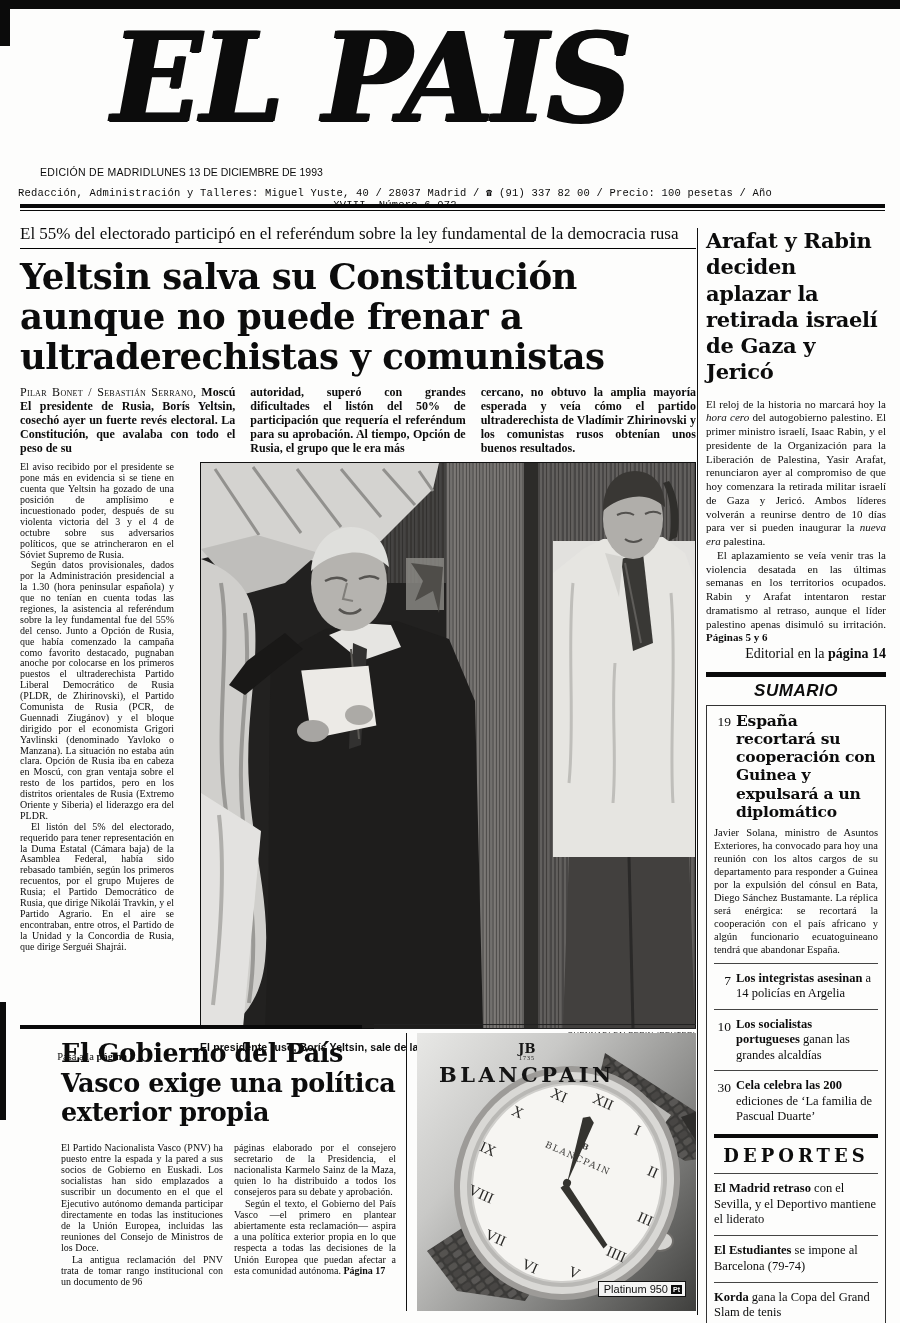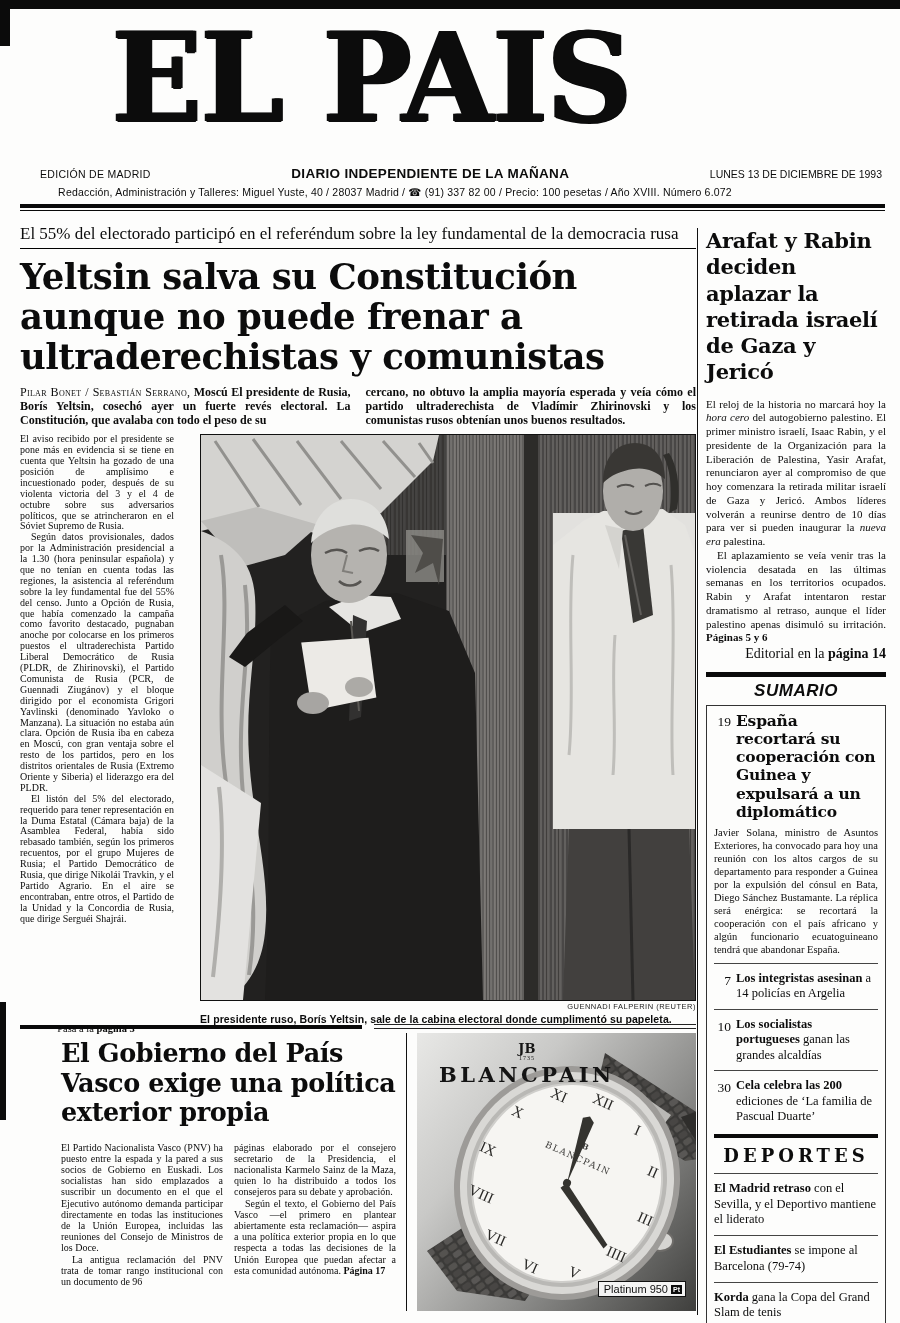--- a/index.html
+++ b/index.html
@@ -6,33 +6,33 @@
   html,body { width:900px; height:1323px; }
   body {
     position:relative; background:#fdfdfc; color:#0c0c0c;
     font-family:"Liberation Serif", serif; overflow:hidden;
   }
   
   .topbar { position:absolute; top:0; left:0; width:900px; height:9px; background:#0b0b0b; }
   .corner-block { position:absolute; top:0; left:0; width:10px; height:46px; background:#0b0b0b; }
   .left-streak { position:absolute; top:1002px; left:0; width:6px; height:118px; background:#0b0b0b; }
   
-  .masthead { position:absolute; top:16px; left:0; width:743px; text-align:center; }
+  .masthead { position:absolute; top:16px; left:0; width:743px; text-align:center;font-style:italic; }
   .mast-title {
     font-family:"DejaVu Serif", serif; font-weight:bold; font-size:118px; line-height:1.05;
     letter-spacing:-1px; transform:scaleY(1.04);
     text-shadow:1.6px 0 0 #0c0c0c, -1.6px 0 0 #0c0c0c, 0 1px 0 #0c0c0c;
   }
   .mast-info { position:absolute; top:166px; left:28px; right:18px; display:flex; align-items:baseline;
     font-family:"Liberation Sans", sans-serif;padding-left:12px; }
   .mast-edition { font-size:10.5px; letter-spacing:.3px; }
   .mast-subtitle { flex:1; text-align:center; font-weight:bold; font-size:13.5px; letter-spacing:.3px; }
   .mast-date { font-size:10.5px; }
   .mast-address { position:absolute; top:186px; left:0; width:790px; text-align:center;
-    font-family:Liberation Sans, sans-serif; font-size:10.5px; letter-spacing:.2px; }
+    font-family:Liberation Mono, monospace; font-size:10.5px; letter-spacing:.2px; }
   .mast-rule { position:absolute; top:204px; left:20px; right:15px; height:7px;
     border-top:4px solid #090909; border-bottom:1.5px solid #090909; }
   
   .main { position:absolute; top:224px; left:20px; width:676px; }
   .strapline { font-size:17px; padding-bottom:4px; border-bottom:1.5px solid #000; }
   .headline { font-family:"DejaVu Serif", serif; font-weight:bold; font-size:35.5px; line-height:1.12;
     letter-spacing:-.5px; margin:8px 0 9px; }
   .intro-row { display:flex; gap:15px; font-weight:bold; font-size:12px; line-height:1.17;
     text-align:justify; margin-bottom:7px; }
   .intro-row p { flex:1; }
@@ -109,32 +109,32 @@
 
 <div class="topbar"></div>
 <div class="corner-block"></div>
 <div class="left-streak"></div>
 
 <header class="masthead">
   <div class="mast-title">EL PAIS</div>
 </header>
 <div class="mast-info">
   <span class="mast-edition">EDICIÓN DE MADRID</span>
-  <span class="mast-subtitle">DIARIO INDEPENDIENTE DE LA MAÑANA</span>
   <span class="mast-date">LUNES 13 DE DICIEMBRE DE 1993</span>
 </div>
 <div class="mast-address">Redacción, Administración y Talleres: Miguel Yuste, 40 / 28037 Madrid / ☎ (91) 337 82 00 / Precio: 100 pesetas / Año XVIII. Número 6.072</div>
 <div class="mast-rule"></div>
 
 <section class="main">
   <div class="strapline">El 55% del electorado participó en el referéndum sobre la ley fundamental de la democracia rusa</div>
   <h1 class="headline">Yeltsin salva su Constitución aunque no puede frenar a ultraderechistas y comunistas</h1>
 
   <div class="intro-row">
     <p><span class="smallcaps">Pilar Bonet / Sebastián Serrano,</span> <span>Moscú</span> <span>El presidente de Rusia, Borís Yeltsin, cosechó ayer un fuerte revés electoral. La Constitución, que avalaba con todo el peso de su</span></p>
+    <p>autoridad, superó con grandes dificultades el listón del 50% de participación que requería el referéndum para su aprobación. Al tiempo, Opción de Rusia, el grupo que le era más</p>
     <p>cercano, no obtuvo la amplia mayoría esperada y veía cómo el partido ultraderechista de Vladímir Zhirinovski y los comunistas rusos obtenían unos buenos resultados.</p>
   </div>
 
   <div class="story-row">
     <div class="article-col">
       <p class="noindent">El aviso recibido por el presidente se pone más en evidencia si se tiene en cuenta que Yeltsin ha gozado de una posición de amplísimo e incuestionado poder, después de su violenta victoria del 3 y el 4 de octubre sobre sus adversarios políticos, que se atrincheraron en el Sóviet Supremo de Rusia.</p>
       <p>Según datos provisionales, dados por la Administración presidencial a la 1.30 (hora peninsular española) y que no tenían en cuenta todas las regiones, la asistencia al referéndum sobre la ley fundamental fue del 55% del censo. Junto a Opción de Rusia, que había comenzado la campaña como favorito destacado, pugnaban anoche por colocarse en los primeros puestos el ultraderechista Partido Liberal Democrático de Rusia (PLDR, de Zhirinovski), el Partido Comunista de Rusia (PCR, de Guennadi Ziugánov) y el bloque dirigido por el economista Grigori Yavlinski (denominado Yavloko o Manzana). La situación no estaba aún clara. Opción de Rusia iba en cabeza en Moscú, con gran ventaja sobre el resto de los partidos, pero en los distritos orientales de Rusia (Extremo Oriente y Siberia) el liderazgo era del PLDR.</p>
       <p>El listón del 5% del electorado, requerido para tener representación en la Duma Estatal (Cámara baja) de la Asamblea Federal, había sido rebasado también, según los primeros recuentos, por el grupo Mujeres de Rusia; el Partido Democrático de Rusia, que dirige Nikolái Travkin, y el Partido Agrario. En el aire se encontraban, entre otros, el Partido de la Unidad y la Concordia de Rusia, que dirige Serguéi Shajrái.</p>
       <div class="continuation"><span>Pasa a la </span><b>página 3</b></div>
     </div>

